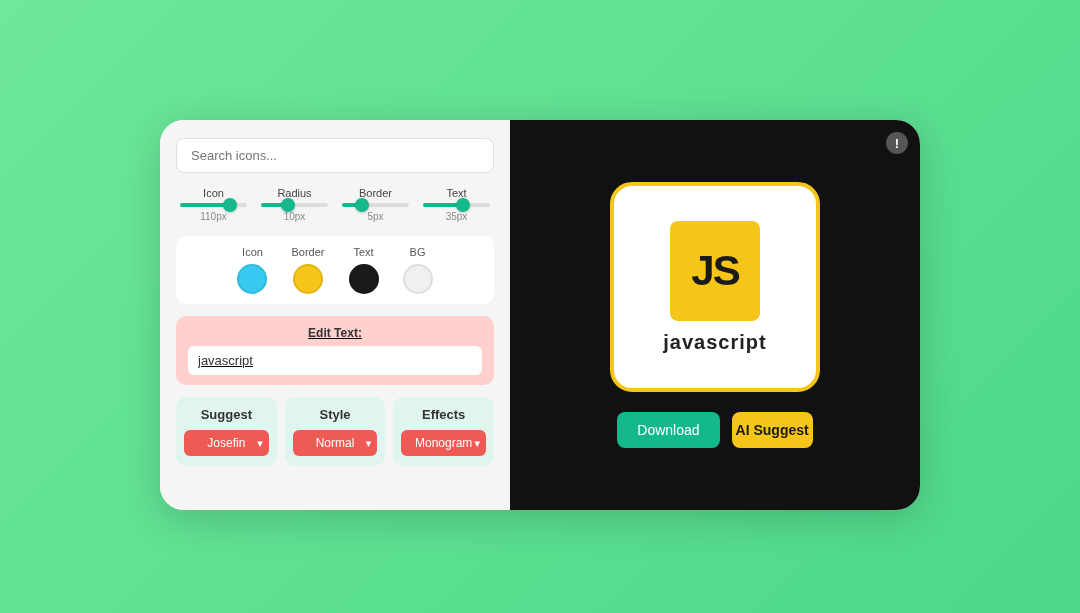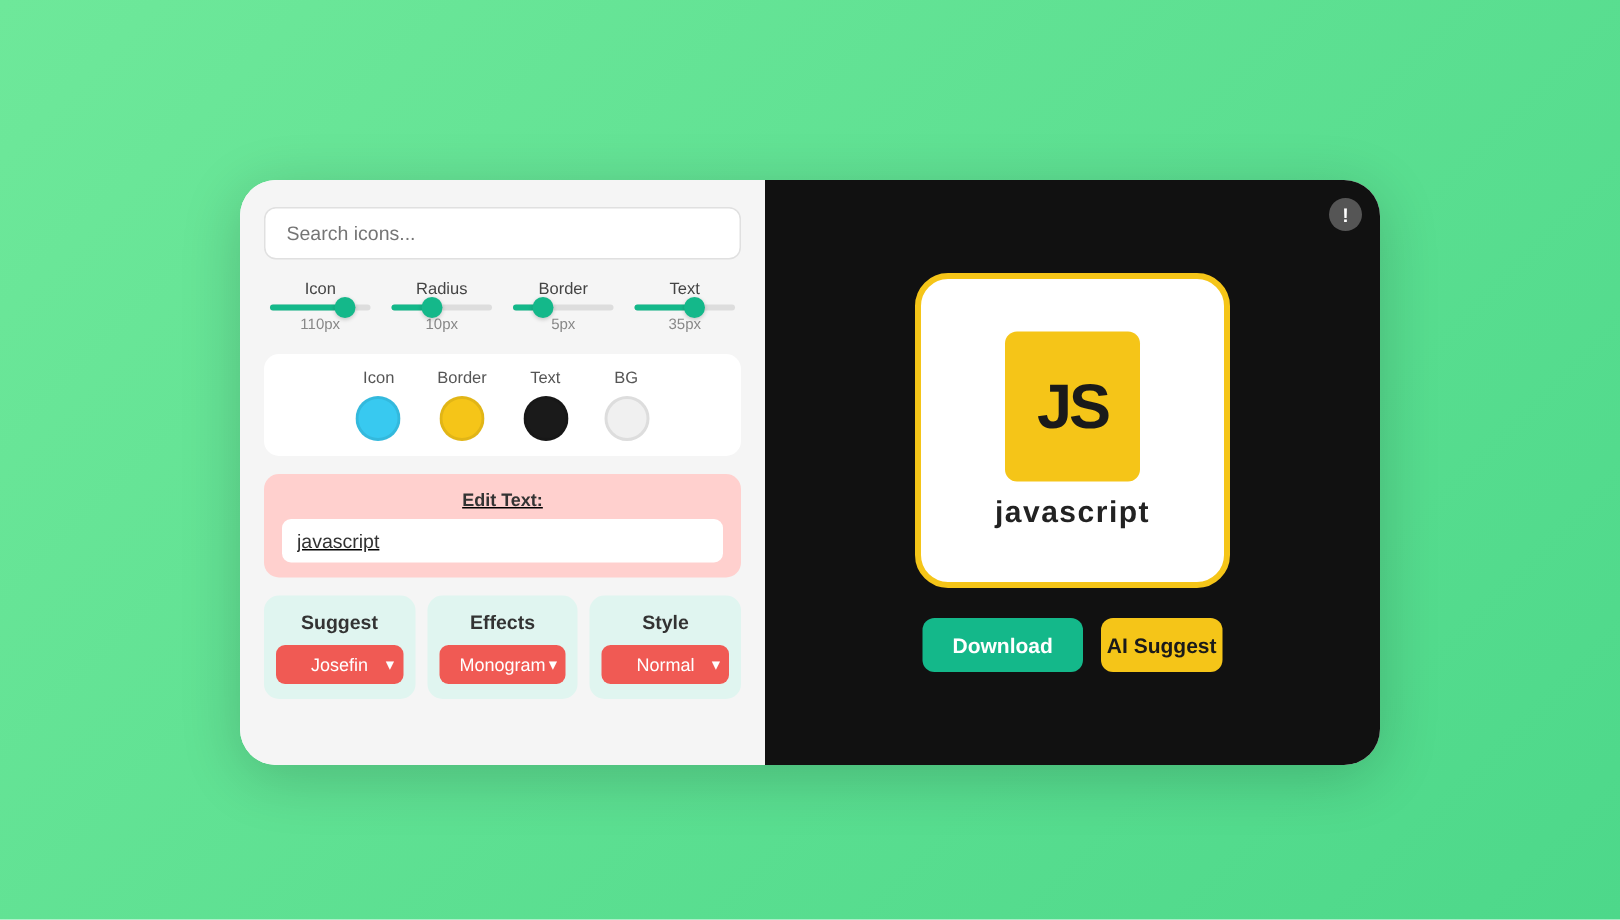--- a/index.html
+++ b/index.html
@@ -313,21 +313,21 @@
       gap: 12px;
     }
 
     .btn-download {
       background: #14b88a;
       color: white;
       border: none;
       border-radius: 8px;
       padding: 10px 20px;
       font-size: 14px;
-      font-weight: 700;
+      font-weight: 400;
       cursor: pointer;
     }
 
     .btn-ai {
       background: #f5c518;
       color: #1a1a1a;
       border: none;
       border-radius: 8px;
       padding: 10px 4px;
       font-size: 14px;
@@ -426,41 +426,41 @@
         <div class="dropdown-wrap">
           <select class="dropdown-select">
             <option>Josefin</option>
             <option>Roboto</option>
             <option>Arial</option>
             <option>Montserrat</option>
           </select>
         </div>
       </div>
       <div class="dropdown-group">
+        <span class="dropdown-group-label">Style</span>
+        <div class="dropdown-wrap">
+          <select class="dropdown-select">
+            <option>Normal</option>
+            <option>Bold</option>
+            <option>Italic</option>
+            <option>Light</option>
+          </select>
+        </div>
+      </div>
+      <div class="dropdown-group">
         <span class="dropdown-group-label">Effects</span>
         <div class="dropdown-wrap">
           <select class="dropdown-select">
             <option>Monogram</option>
             <option>Shadow</option>
             <option>Outline</option>
             <option>None</option>
           </select>
         </div>
       </div>
-      <div class="dropdown-group">
-        <span class="dropdown-group-label">Style</span>
-        <div class="dropdown-wrap">
-          <select class="dropdown-select">
-            <option>Normal</option>
-            <option>Bold</option>
-            <option>Italic</option>
-            <option>Light</option>
-          </select>
-        </div>
-      </div>
     </div>
 
   </div>
 
   <div class="right-panel">
     <div class="info-badge">!</div>
 
     <div class="icon-preview-frame">
       <div class="js-box">
         <span class="js-text">JS</span>

